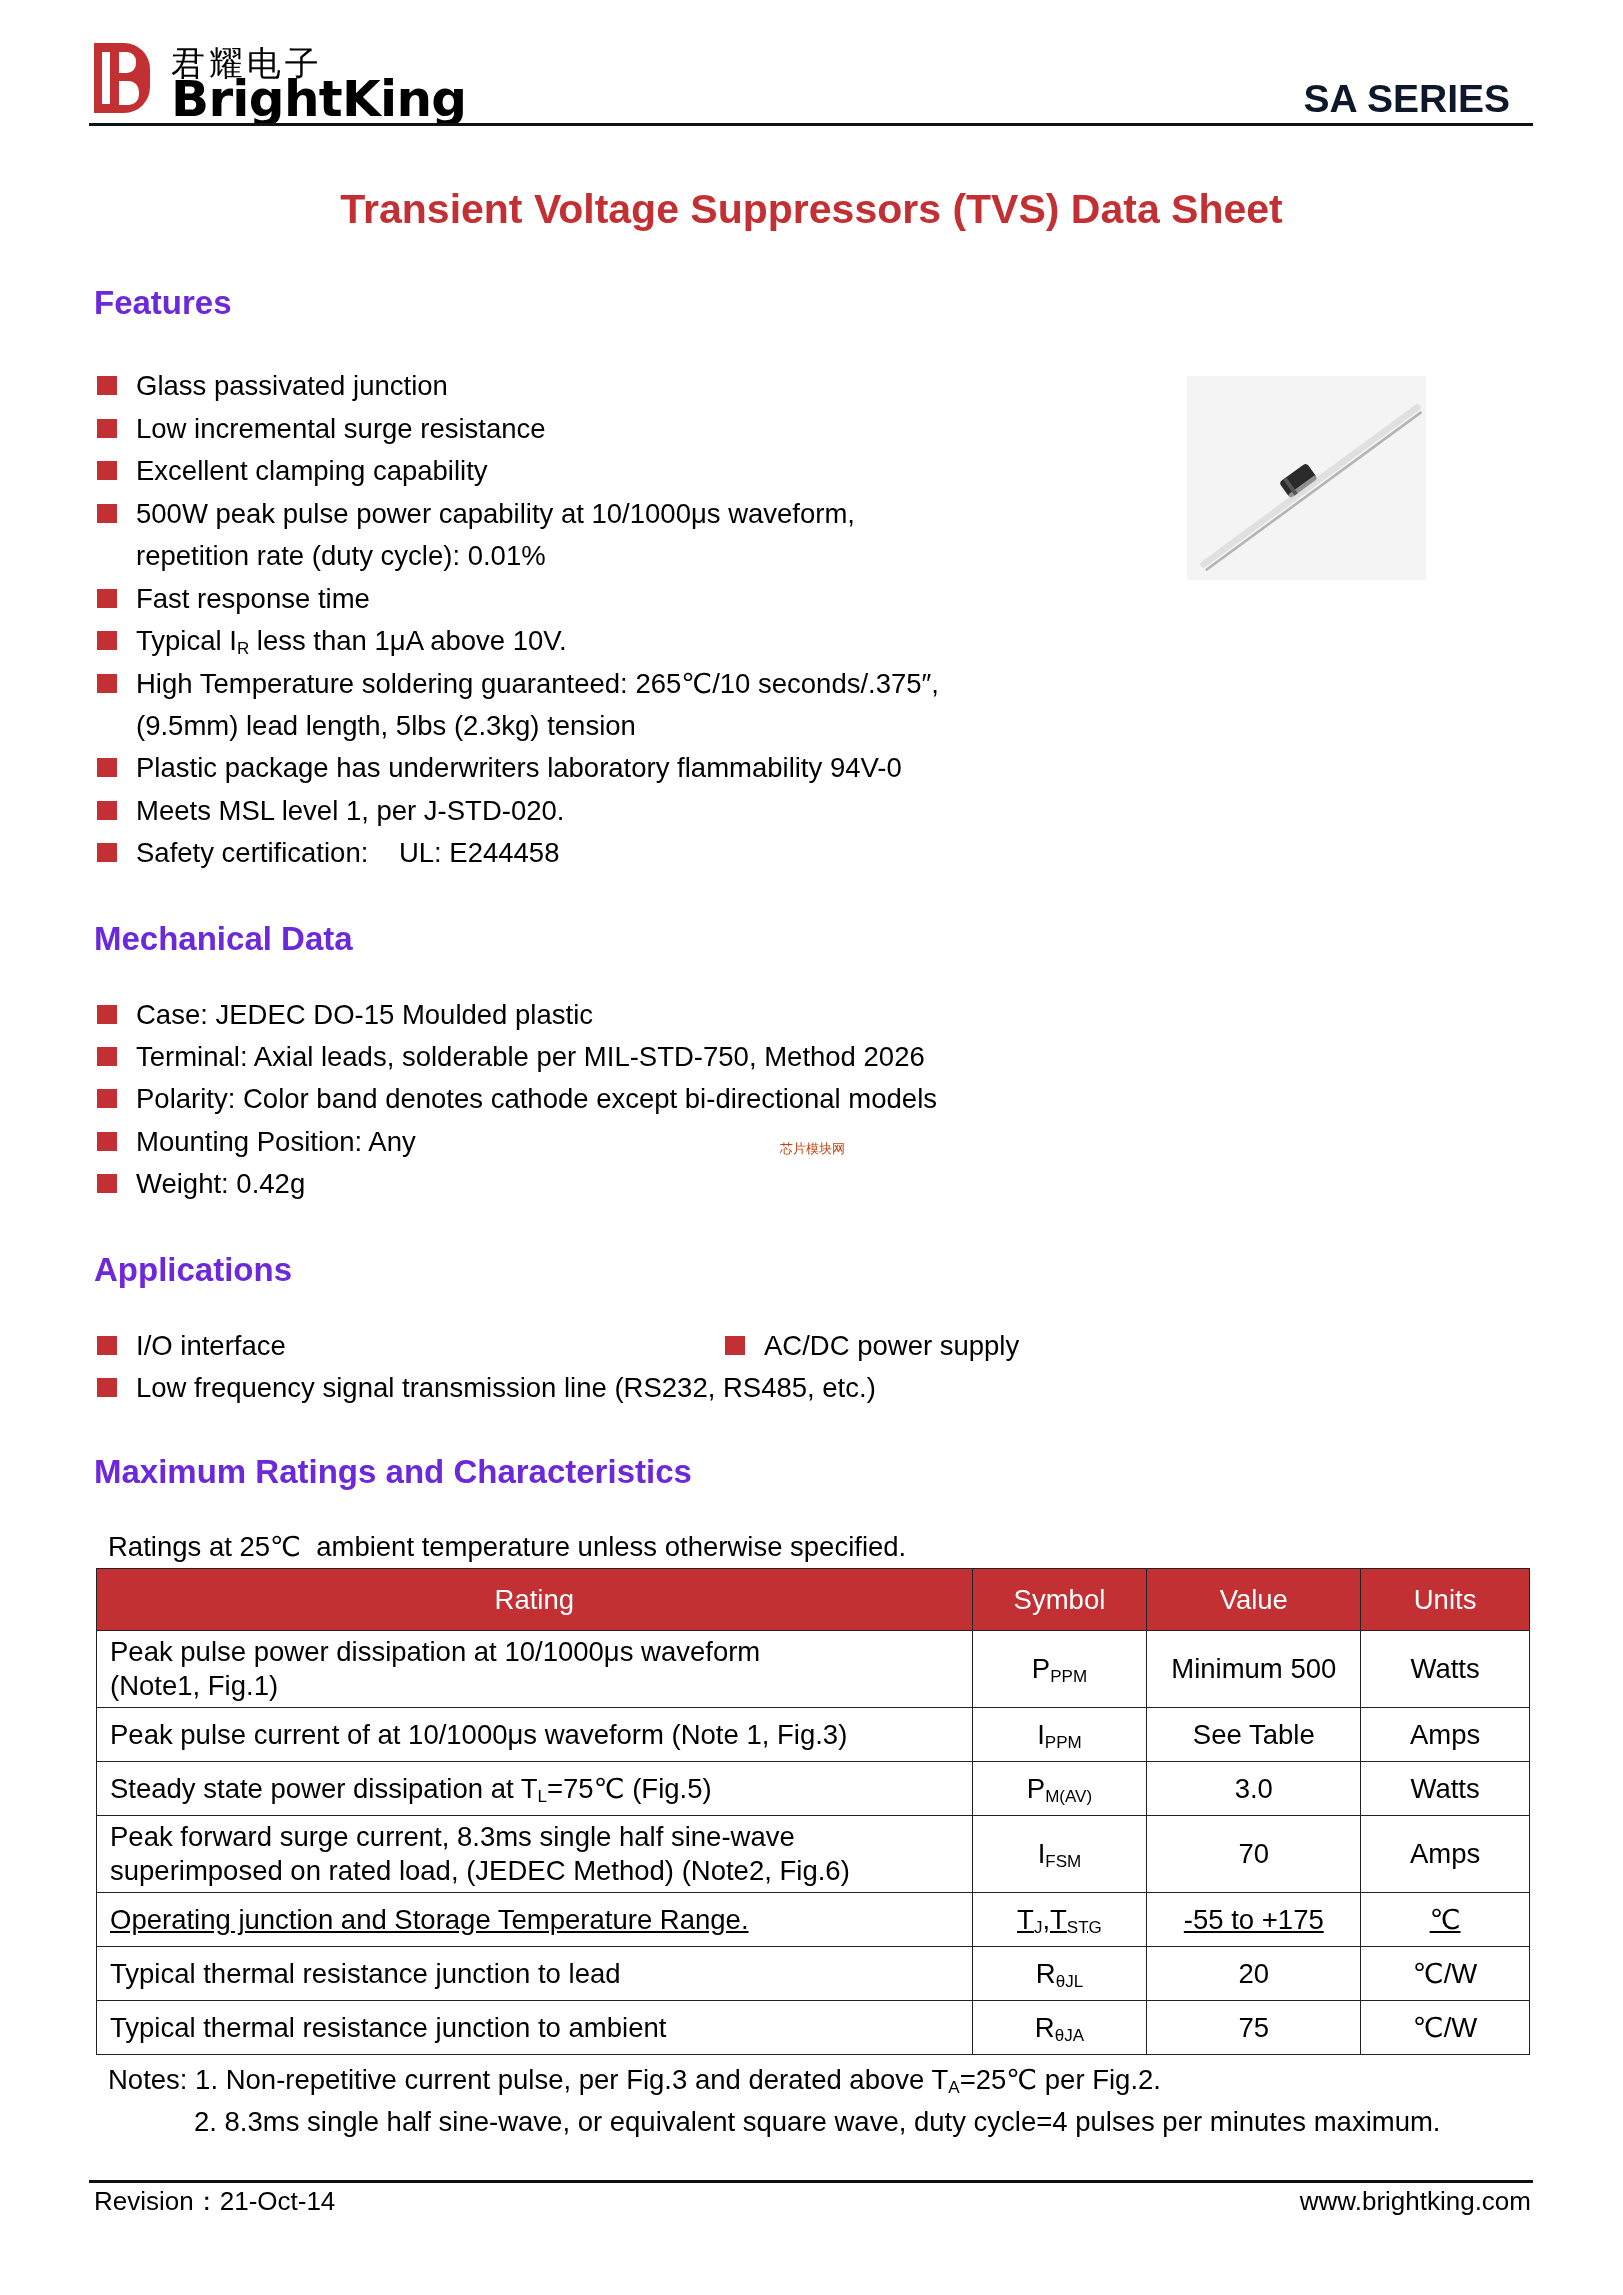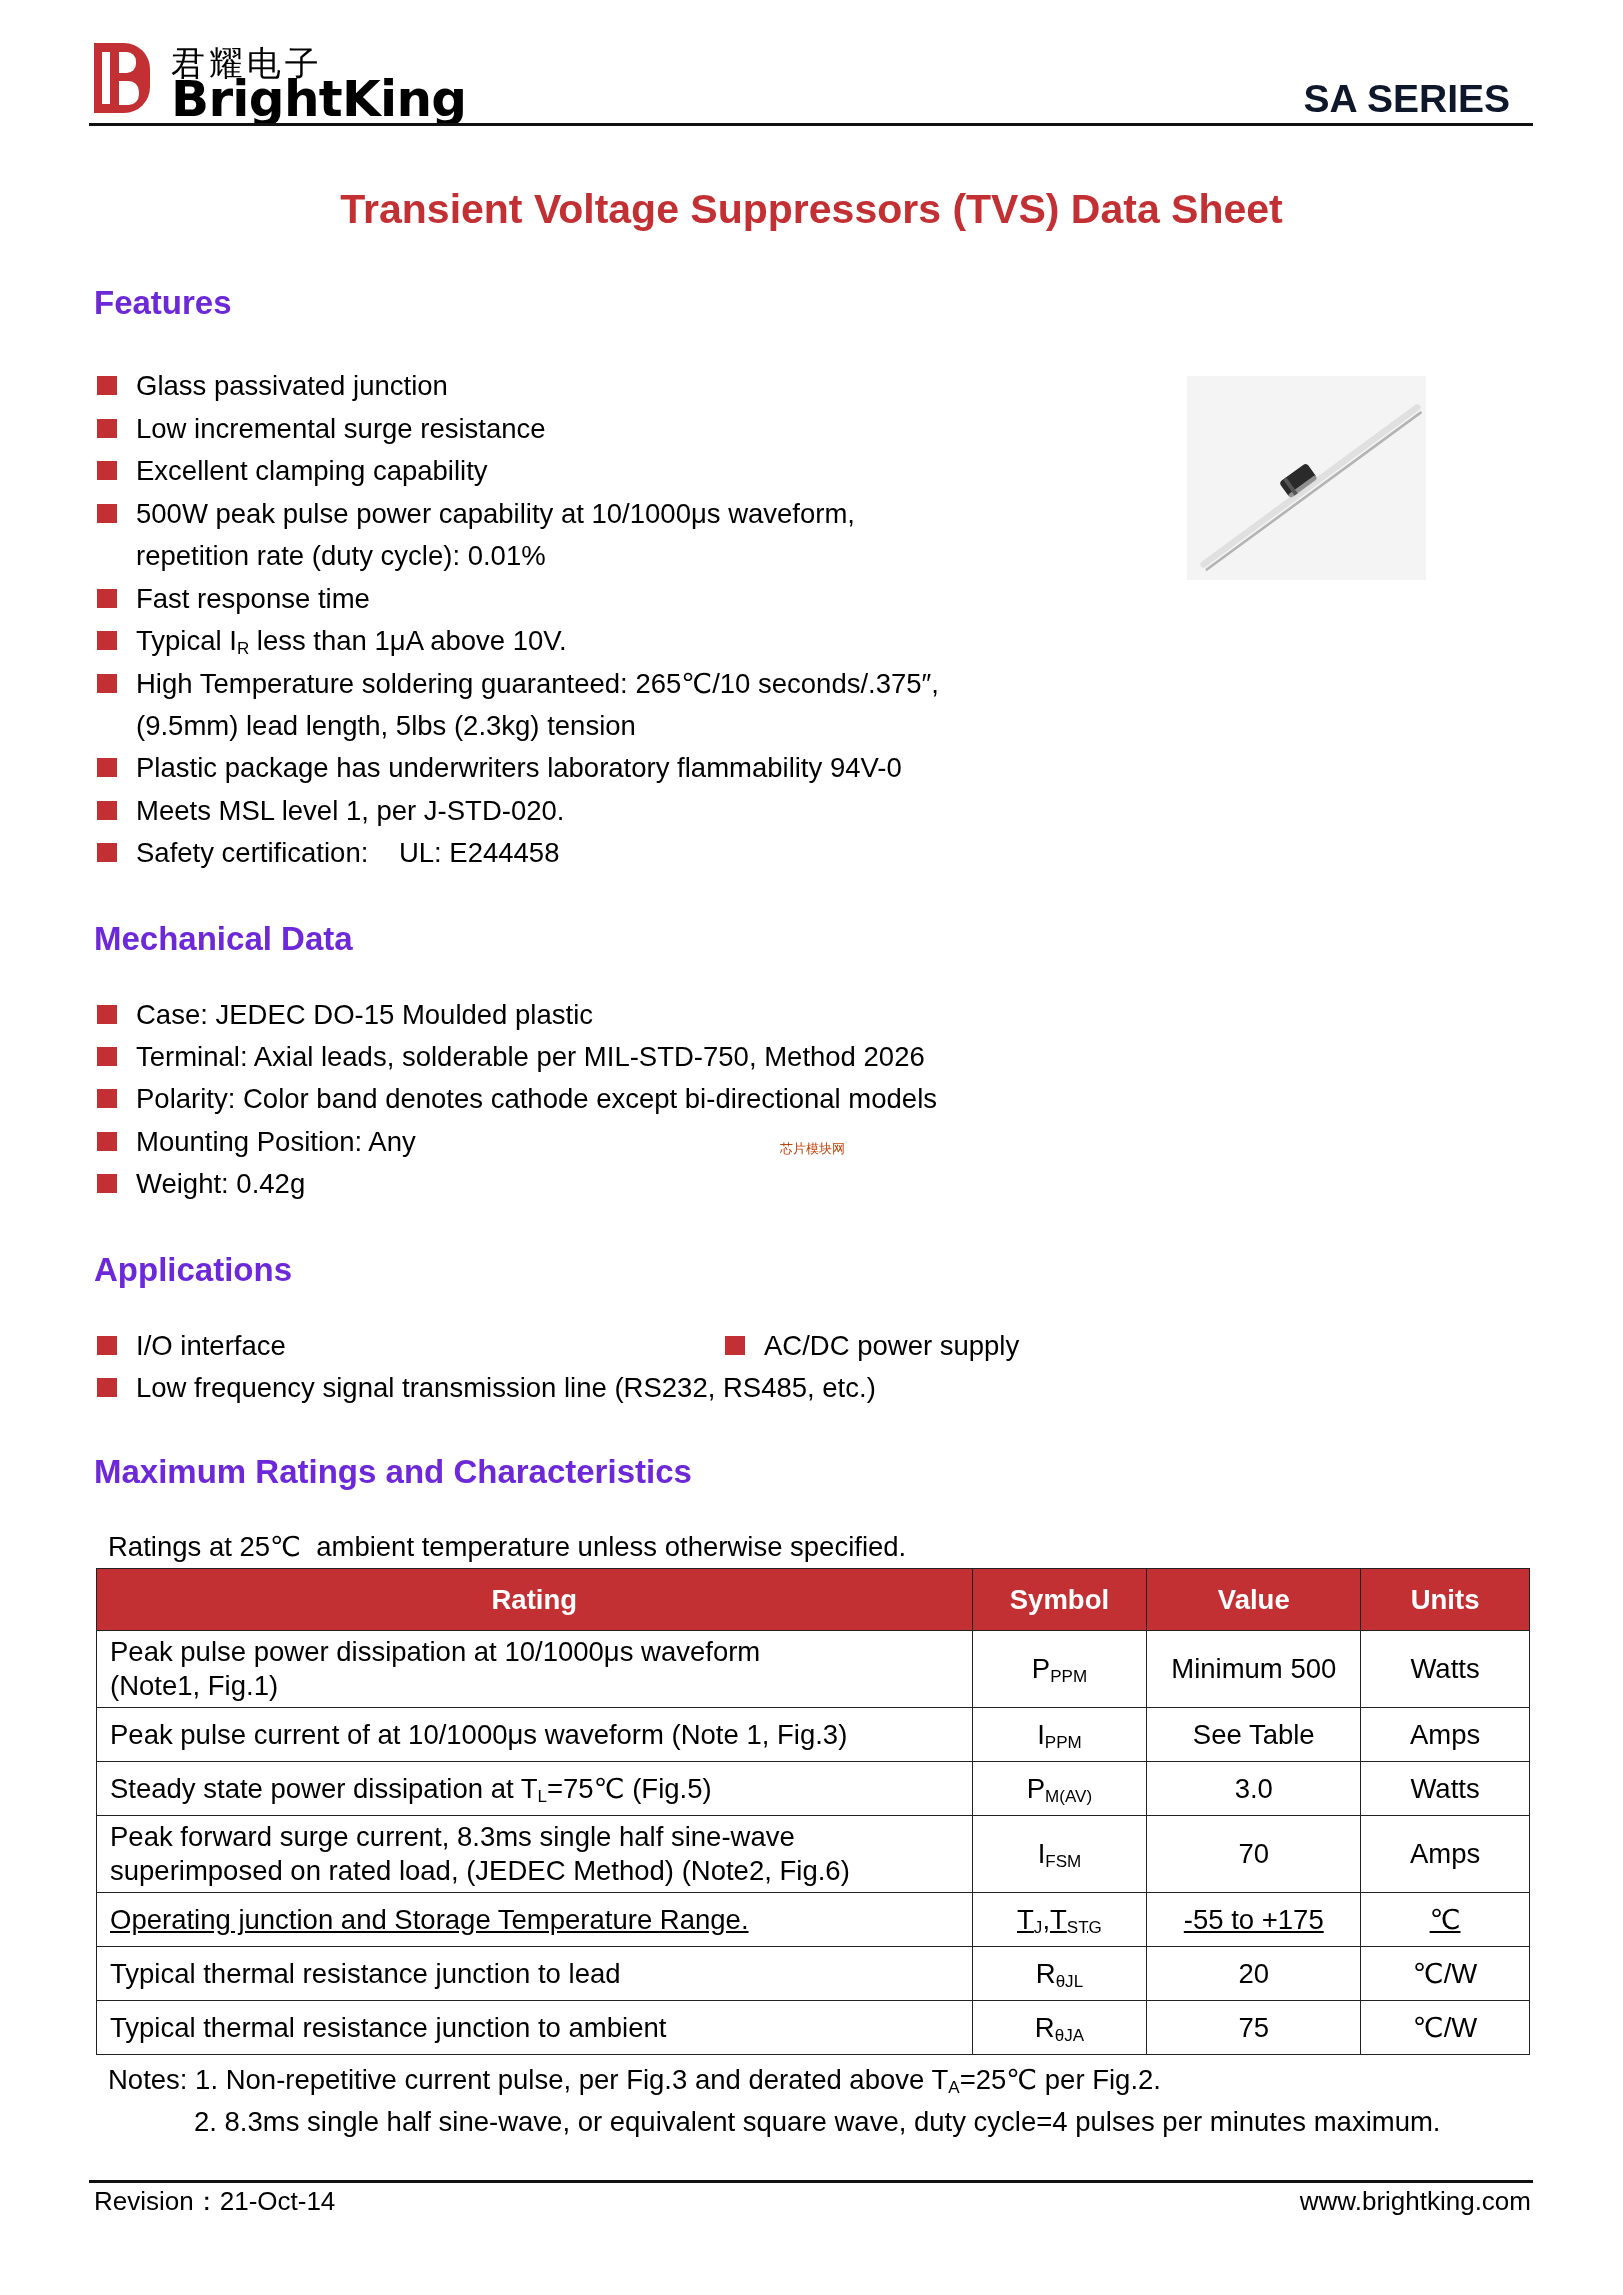--- a/index.html
+++ b/index.html
@@ -18,21 +18,21 @@
   .section-h { position: absolute; left: 94px; font-size: 33px; font-weight: bold; color: #6d28d9; line-height: 39px; }
   .item { position: absolute; left: 97px; font-size: 27.5px; line-height: 37px; white-space: nowrap; }
   .item .sq { position: absolute; left: 0; top: 8.5px; width: 19.6px; height: 19.6px; background: #c33033; }
   .item .txt { position: absolute; left: 39px; top: 0; }
   .item.cont .txt { left: 39px; }
   sub { font-size: 0.62em; vertical-align: -0.25em; line-height: 0; }
   .photo { position: absolute; left: 1187px; top: 376px; width: 239px; height: 204px; background: #f4f4f4; }
   .watermark { position: absolute; left: 780px; top: 1140px; font-size: 13px; color: #c2410c; font-family: "DejaVu Sans", sans-serif; }
   .ratings-note { position: absolute; left: 108px; top: 1528px; font-size: 27.5px; line-height: 37px; }
   table.specs { position: absolute; left: 96px; top: 1568px; width: 1434px; border-collapse: collapse; font-size: 27.5px; }
-  table.specs th { background: #c33033; color: #fff; font-weight: bold; height: 61px; border: 1.3px solid #222; padding: 0; }
+  table.specs th { background: #c33033; color: #fff; font-weight: normal; height: 61px; border: 1.3px solid #222; padding: 0; }
   table.specs td { border: 1.3px solid #222; padding: 0 13px; line-height: 34px; }
   table.specs td.c { text-align: center; padding: 0 5.2px; }
   .notes { position: absolute; left: 108px; font-size: 27.5px; line-height: 37px; white-space: nowrap; }
   .footer-l { position: absolute; left: 94px; top: 2184px; font-size: 26px; line-height: 35px; }
   .footer-r { position: absolute; right: 92px; top: 2184px; font-size: 26px; line-height: 35px; }
 </style>
 </head>
 <body>
 
 <div>

